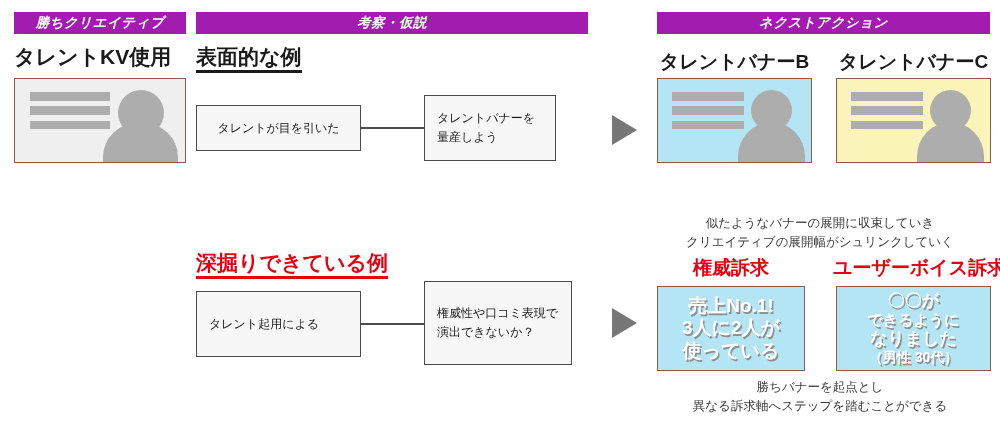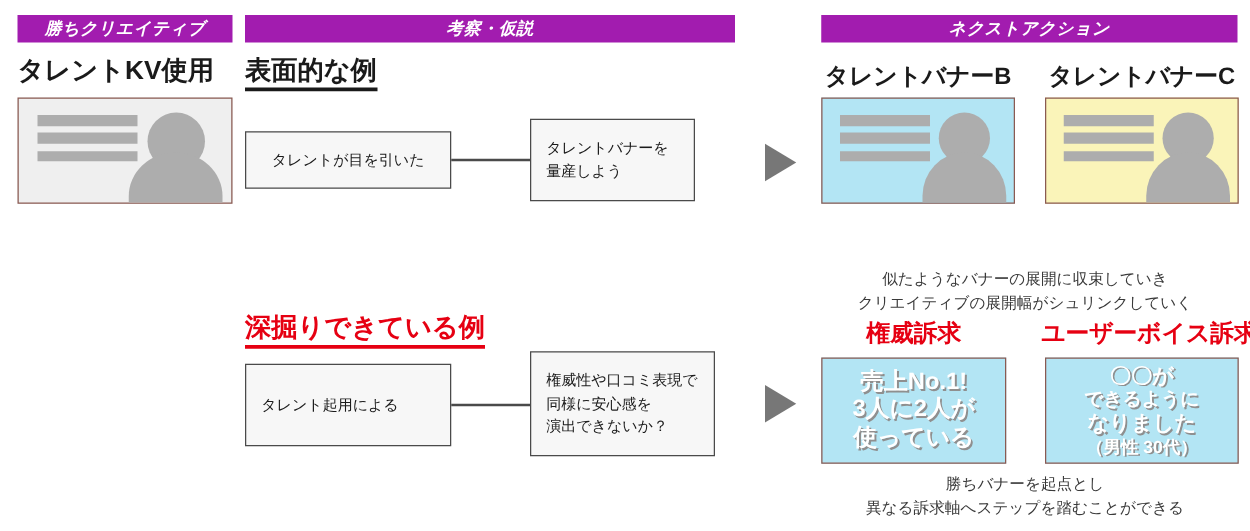--- a/index.html
+++ b/index.html
@@ -243,21 +243,20 @@
 </div>
 
 <div class="sec-title underlined red" id="title-deep">深掘りできている例</div>
 
 <div class="flow-box" id="box-trust">
   <span>タレント起用による</span>
 </div>
 <div class="connector" id="conn-bottom"></div>
 <div class="flow-box" id="box-express">
   <span>権威性や口コミ表現で</span>
-  <span>同様に安心感を</span>
   <span>演出できないか？</span>
 </div>
 
 <div class="arrow" id="arrow-bottom"></div>
 
 <div class="banner-label red" id="label-authority">権威訴求</div>
 <div class="copy-banner" id="banner-authority">
   <div class="line">売上No.1!</div>
   <div class="line">3人に2人が</div>
   <div class="line">使っている</div>

